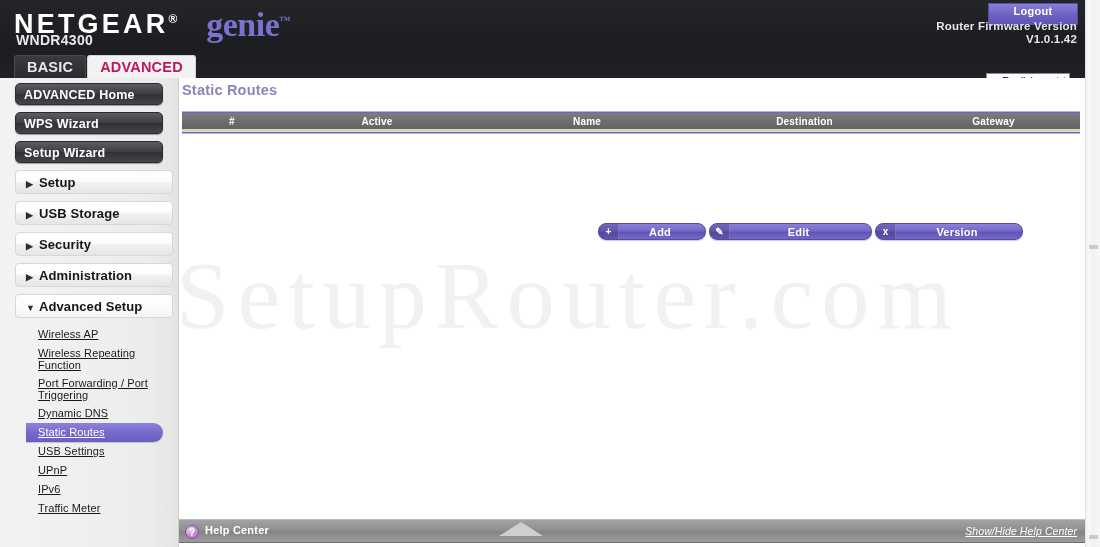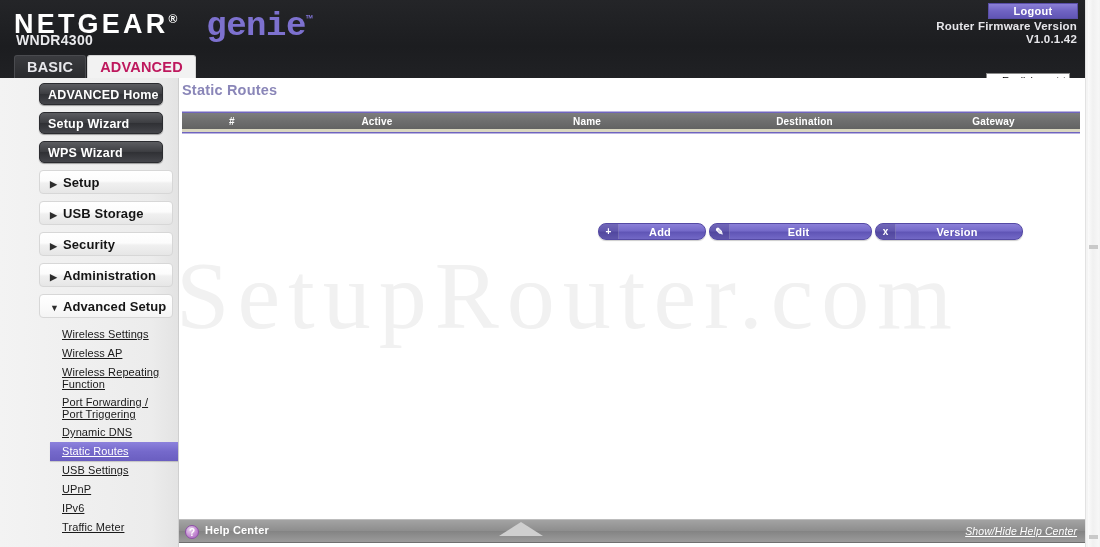--- a/index.html
+++ b/index.html
@@ -49,42 +49,42 @@
     vertical-align: super;
     letter-spacing: 0;
   }
   .genie-logo {
     color: #7d71cf;
     font-size: 34px;
     font-weight: bold;
     line-height: 36px;
     margin-left: 9px;
     letter-spacing: -0.5px;
-    font-family: Liberation Mono, monospace;
+    font-family: Liberation Serif, serif;
     white-space: nowrap;
   }
   .genie-tm {
     font-size: 11px;
     vertical-align: super;
     letter-spacing: 0;
   }
   .model {
     position: absolute;
     left: 16px; top: 32px;
     color: #e9e9ec;
     font-size: 14px;
     font-weight: bold;
     letter-spacing: 0.3px;
     text-align: center;
   }
 
   .logout-btn {
     position: absolute;
     right: 7px; top: 3px;
-    width: 90px; height: 16px;
+    width: 90px; height: 22px;
     background: linear-gradient(to bottom, #8b80d6 0%, #6f63c2 50%, #6055b4 100%);
     border: 1px solid #5a4fa8;
     color: #ffffff;
     font-size: 11px;
     font-weight: bold;
     text-align: center;
     line-height: 14px;
     cursor: pointer;
     letter-spacing: 0.3px;
   }
@@ -148,21 +148,20 @@
   
   .sidebar {
     position: absolute;
     left: 0; top: 78px;
     width: 179px;
     height: 469px;
     background: #f0f0f0;
     background: linear-gradient(to right, #f3f3f3 0%, #ececec 85%, #e3e3e3 100%);
     border-right: 1px solid #cfcfcf;
     overflow: hidden;
-    padding-left: 24px;
   }
   .sb-dark {
     position: relative;
     margin: 0 15px 7px 15px;
     height: 22px;
     border-radius: 5px;
     background: linear-gradient(to bottom, #5c5d61 0%, #3d3e42 48%, #303135 52%, #44454a 100%);
     border: 1px solid #2b2c30;
     box-shadow: 0 1px 1px rgba(0,0,0,0.35);
     color: #ffffff;
@@ -439,41 +438,40 @@
     </select>
 
     <div class="tabs">
       <div class="tab inactive">BASIC</div>
       <div class="tab active">ADVANCED</div>
     </div>
   </div>
 
   <div class="sidebar">
     <div class="sb-dark first">ADVANCED Home</div>
+    <div class="sb-dark">WPS Wizard</div>
     <div class="sb-dark">Setup Wizard</div>
-    <div class="sb-dark">WPS Wizard</div>
 
     <div class="sb-group">
       <span class="arrow">▶</span><span>Setup</span>
     </div>
     <div class="sb-group">
       <span class="arrow">▶</span><span>USB Storage</span>
     </div>
     <div class="sb-group">
       <span class="arrow">▶</span><span>Security</span>
     </div>
     <div class="sb-group">
       <span class="arrow">▶</span><span>Administration</span>
     </div>
     <div class="sb-group expanded">
       <span class="arrow">▼</span><span>Advanced Setup</span>
     </div>
 
     <div class="sb-sub">
-      <div class="sb-link">Wireless Settings</div>
       <div class="sb-link">Wireless AP</div>
       <div class="sb-link two-line">Wireless Repeating Function</div>
       <div class="sb-link two-line">Port Forwarding / Port Triggering</div>
       <div class="sb-link">Dynamic DNS</div>
       <div class="sb-link selected">Static Routes</div>
       <div class="sb-link">USB Settings</div>
       <div class="sb-link">UPnP</div>
       <div class="sb-link">IPv6</div>
       <div class="sb-link">Traffic Meter</div>
     </div>

